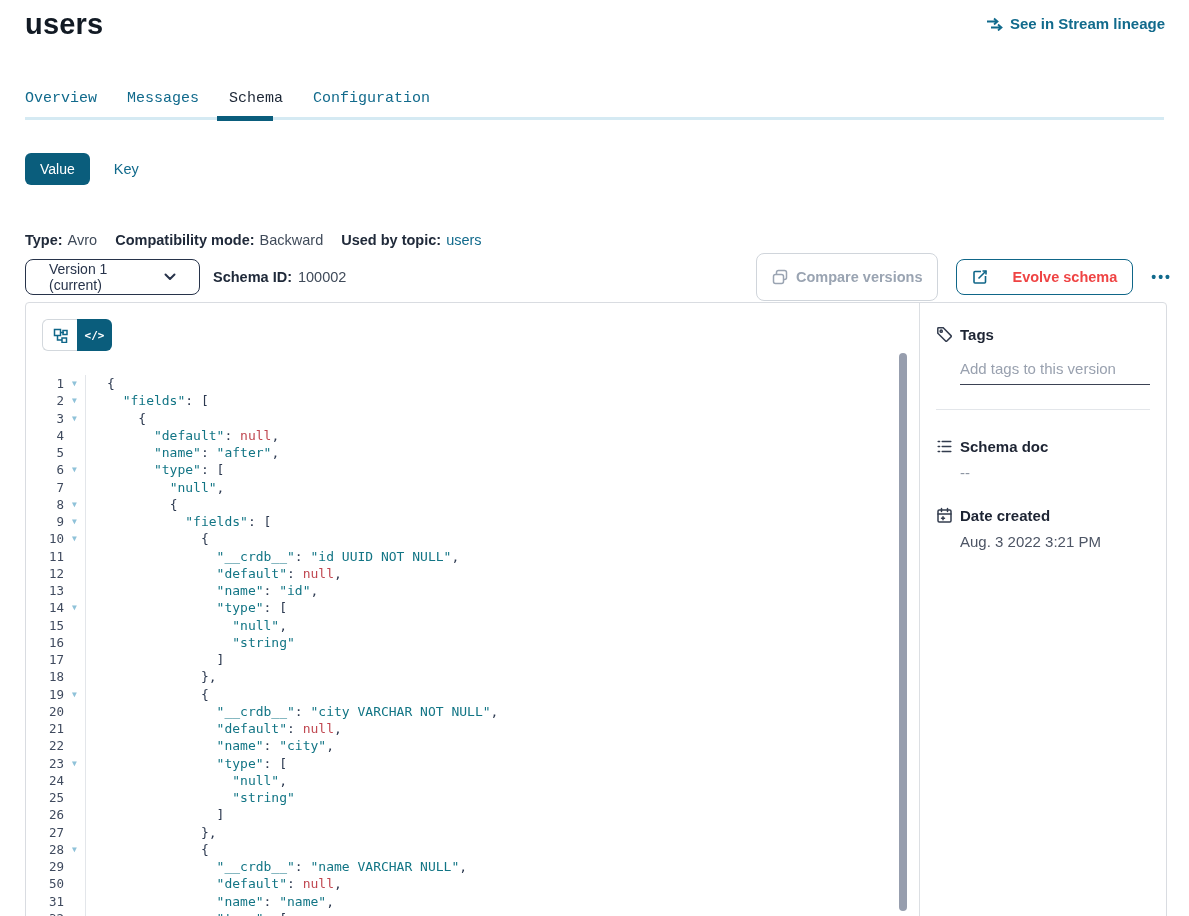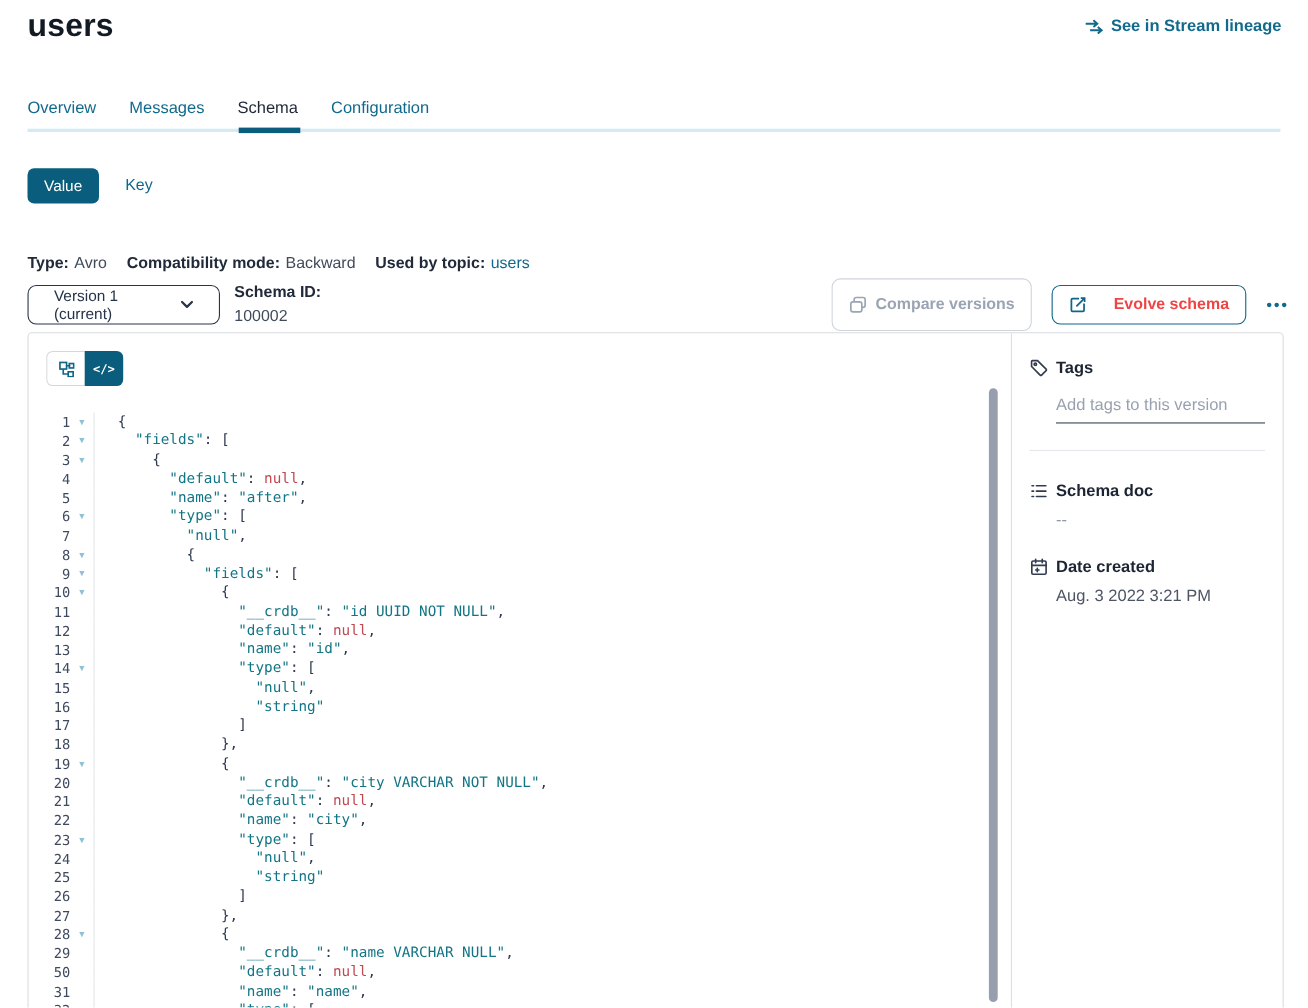--- a/index.html
+++ b/index.html
@@ -14,21 +14,21 @@
   .page-title {
     position:absolute; left:25px; top:8px;
     font-size:29px; font-weight:700; color:#121a24; letter-spacing:.2px;
   }
   .lineage-link {
     position:absolute; right:24px; top:15px;
     display:flex; align-items:center; gap:7px;
     color:#116a8c; font-size:15px; font-weight:700; cursor:pointer;
   }
   
-  .tabs { position:absolute; left:25px; top:90px; display:flex; gap:30px; font-size:15px; }
+  .tabs { position:absolute; left:25px; top:90px; display:flex; gap:30px; font-size:15px;font-family:Liberation Mono, monospace; }
   .tab { color:#116a8c; cursor:pointer; padding-bottom:10px; font-weight:400; }
   .tab.active { color:#1d2736; }
   .tabbar-light { position:absolute; left:25px; top:117px; width:1139px; height:3px; background:#d5eaf3; }
   .tabbar-dark  { position:absolute; left:217px; top:116px; width:56px; height:5px; background:#0a5d7c; }
   
   .vk-row { position:absolute; left:25px; top:153px; display:flex; align-items:center; }
   .btn-value {
     background:#0a5d7c; color:#fff; border:none; border-radius:6px;
     font-size:14px; padding:8px 15px; cursor:pointer; font-family:inherit;
   }
@@ -39,21 +39,21 @@
   .meta-label { font-weight:700; color:#202a3a; }
   .meta-value { color:#404b5a; }
   .meta-link { color:#116a8c; cursor:pointer; }
   
   .controls-row { position:absolute; left:25px; top:253px; width:1147px; display:flex; align-items:center; }
   .version-select {
     width:175px; height:36px; border:1.5px solid #27334a; border-radius:8px;
     display:flex; align-items:center; justify-content:space-between;
     padding:0 23px; font-size:14px; color:#27334a; cursor:pointer; background:#fff;
   }
-  .schema-id { display:flex; gap:6px; margin-left:13px; font-size:14.5px;flex-direction:column; }
+  .schema-id { display:flex; gap:6px; margin-left:13px; font-size:14.5px; }
   .right-controls { margin-left:auto; display:flex; align-items:center; gap:18px; }
   .btn-compare {
     height:48px; display:flex; align-items:center; gap:8px; padding:0 15px;
     border:1px solid #d0d5db; border-radius:8px; background:#fff;
     color:#9aa4b2; font-size:14.5px; font-weight:700; font-family:inherit;
   }
   .btn-evolve {
     height:36px; display:flex; align-items:center; gap:24px; padding:0 15px;
     border:1.5px solid #0f6688; border-radius:8px; background:#fff;
     color:#ef4444; font-size:14.5px; font-weight:700; font-family:inherit; cursor:pointer;

